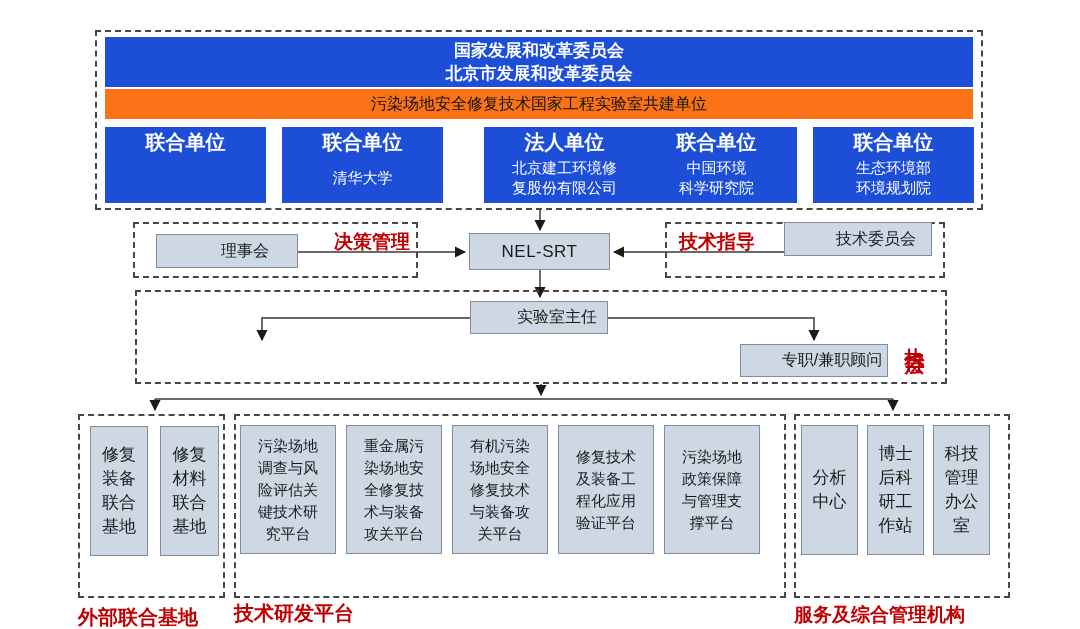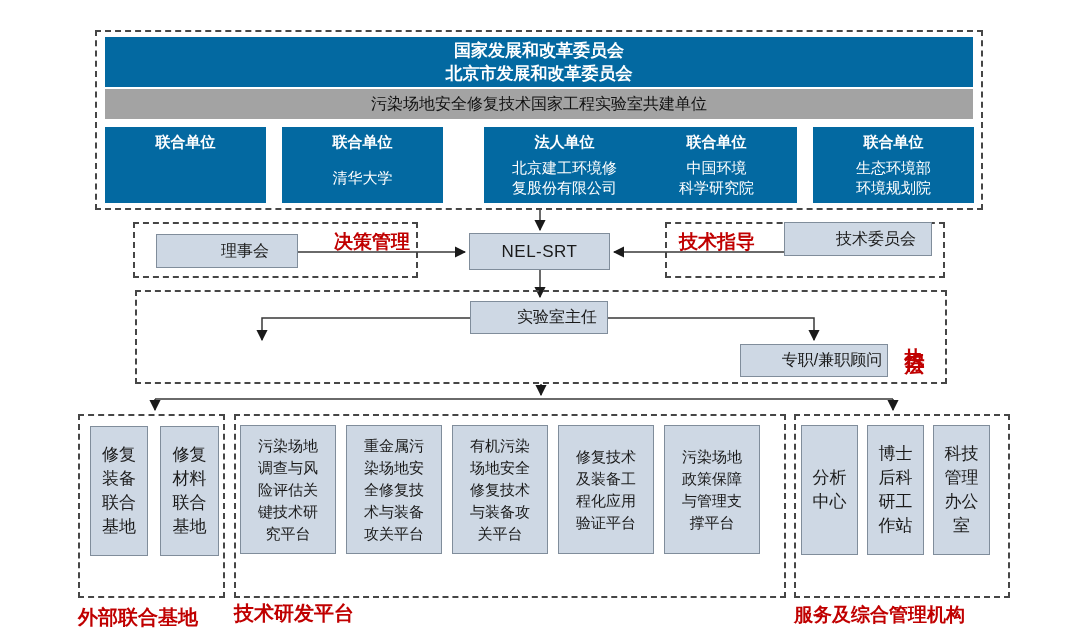--- a/index.html
+++ b/index.html
@@ -6,26 +6,26 @@
   #canvas{
     position:relative;width:1080px;height:629px;background:#ffffff;
     font-family:"Liberation Sans","DejaVu Sans",sans-serif;color:#1a1a1a;overflow:hidden;
   }
   .abs{position:absolute;box-sizing:border-box;}
   .dashed{border:2px dashed #464646;background:transparent;}
   .box{
     background:#CED8E4;border:1.5px solid #808d9b;
     display:flex;align-items:center;justify-content:center;text-align:center;
   }
-  .blue{background:#0369a1;color:#ffffff;border:none;}
-  .subbar{background:#a3a3a3;color:#111;display:flex;align-items:center;justify-content:center;}
+  .blue{background:#1d4ed8;color:#ffffff;border:none;}
+  .subbar{background:#f97316;color:#111;display:flex;align-items:center;justify-content:center;}
   .hdr{display:flex;flex-direction:column;align-items:center;justify-content:center;
        font-weight:bold;font-size:17px;line-height:23px;}
   .unit{flex-direction:column;justify-content:flex-start;padding-top:5px;font-size:15px;line-height:20px;}
-  .unit .u-label{font-weight:bold;font-size:15px;}
+  .unit .u-label{font-weight:bold;font-size:20px;}
   .unit .u-lines{flex:1;display:flex;flex-direction:column;align-items:center;justify-content:center;}
   .wrapname{display:inline-block;max-width:118px;}
   .red{color:#C00000;font-weight:bold;}
   .govlbl{font-size:19px;}
   .mid{font-size:16px;padding-left:36px;}
   .nel{font-size:17px;letter-spacing:0.5px;}
   .vert{
     writing-mode:vertical-rl;text-orientation:upright;
     font-size:20px;line-height:28px;letter-spacing:4px;
     display:flex;align-items:center;justify-content:center;

